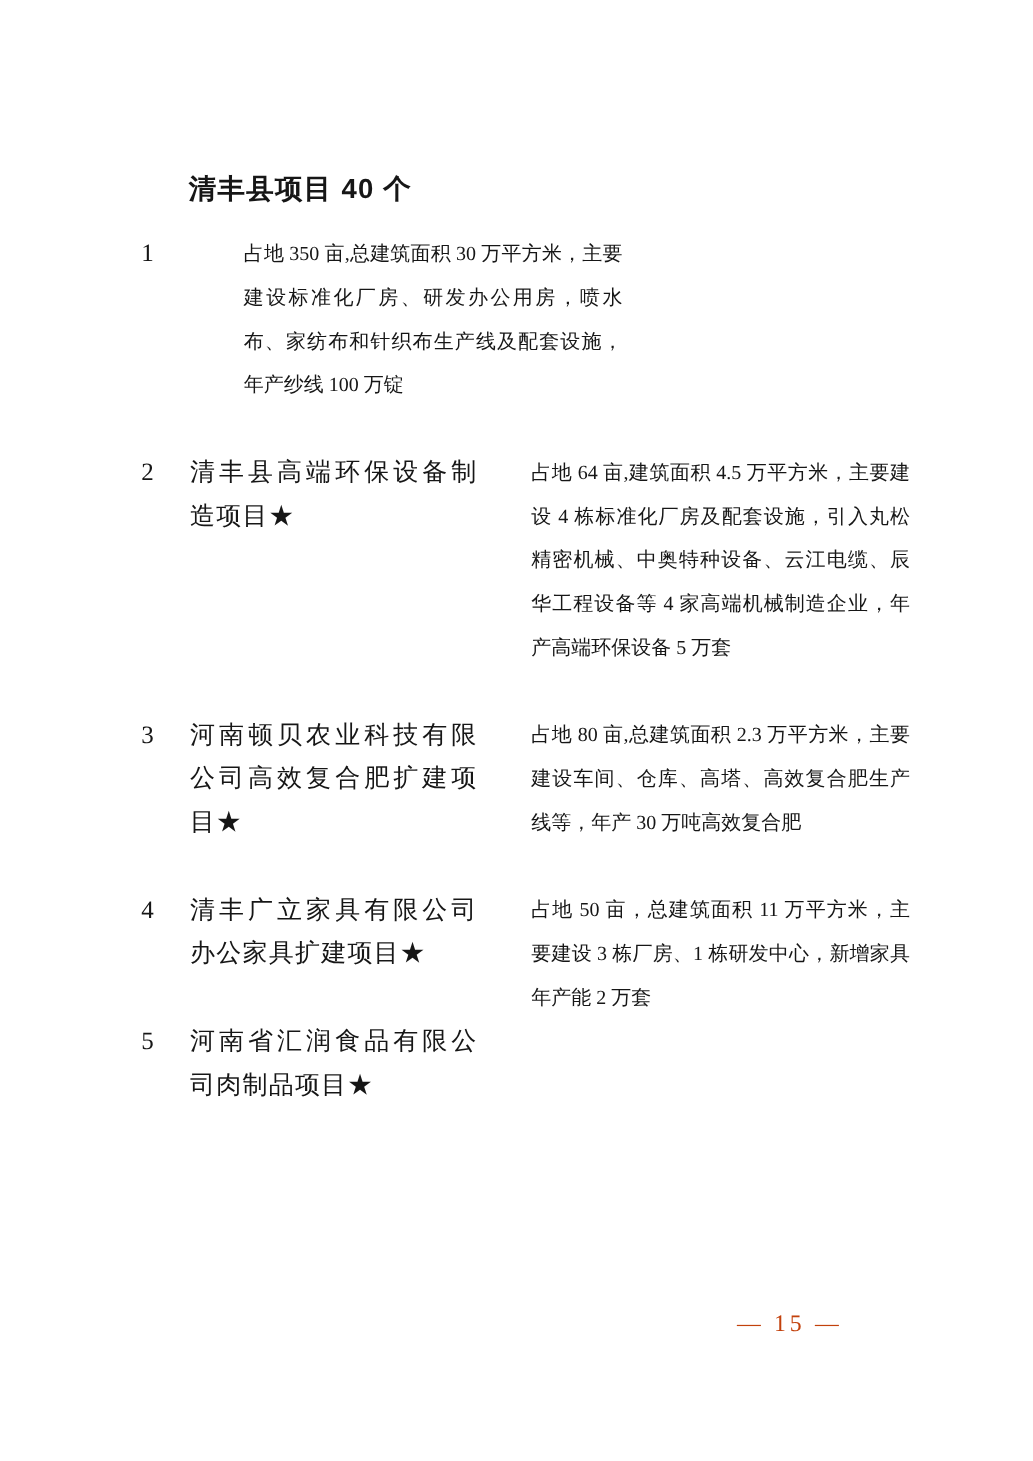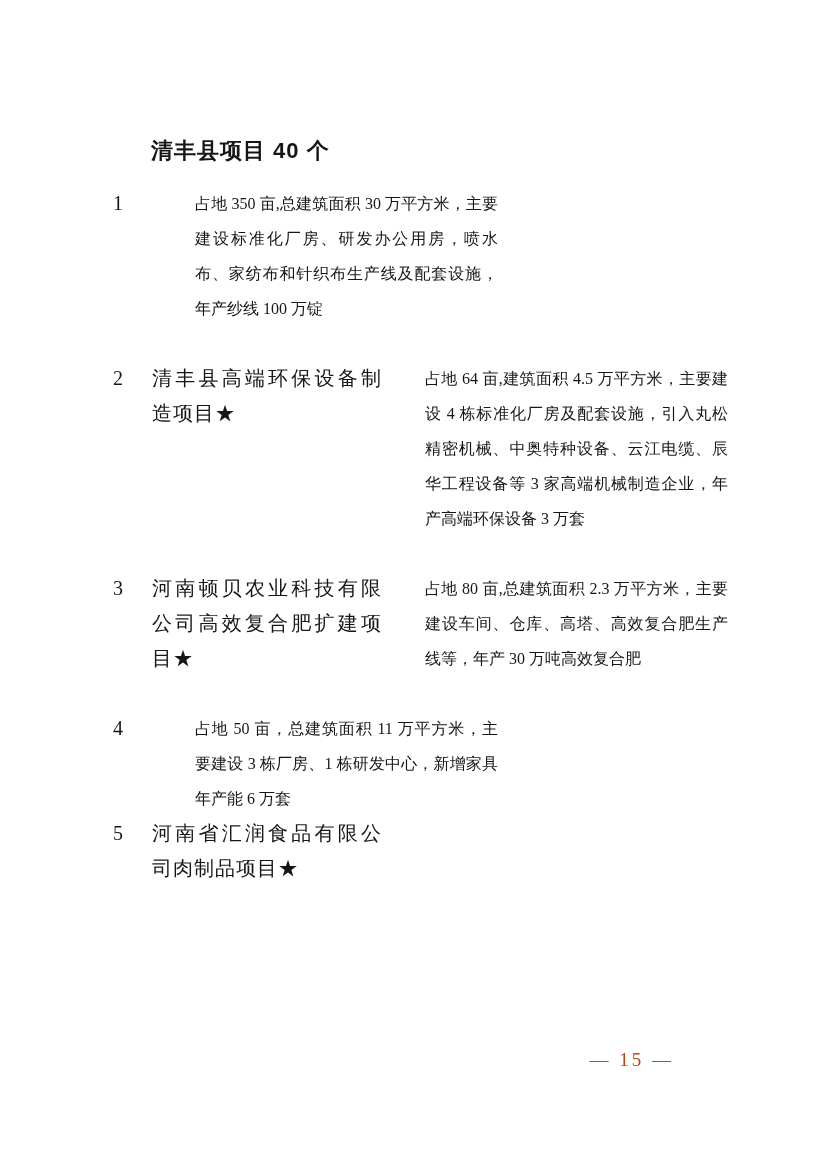--- a/index.html
+++ b/index.html
@@ -101,34 +101,35 @@
       <div class="project-row">
         <div class="num">1</div>
         <div class="gap"></div>
         <div class="desc">占地 350 亩,总建筑面积 30 万平方米，主要建设标准化厂房、研发办公用房，喷水布、家纺布和针织布生产线及配套设施，年产纱线 100 万锭</div>
       </div>
 
       <div class="project-row">
         <div class="num">2</div>
         <div class="name">清丰县高端环保设备制造项目★</div>
         <div class="gap"></div>
-        <div class="desc">占地 64 亩,建筑面积 4.5 万平方米，主要建设 4 栋标准化厂房及配套设施，引入丸松精密机械、中奥特种设备、云江电缆、辰华工程设备等 3 家高端机械制造企业，年产高端环保设备 3 万套</div>
+        <div class="desc">占地 64 亩,建筑面积 4.5 万平方米，主要建设 4 栋标准化厂房及配套设施，引入丸松精密机械、中奥特种设备、云江电缆、辰华工程设备等 4 家高端机械制造企业，年产高端环保设备 5 万套</div>
       </div>
 
       <div class="project-row">
         <div class="num">3</div>
         <div class="name">河南顿贝农业科技有限公司高效复合肥扩建项目★</div>
         <div class="gap"></div>
         <div class="desc">占地 80 亩,总建筑面积 2.3 万平方米，主要建设车间、仓库、高塔、高效复合肥生产线等，年产 30 万吨高效复合肥</div>
       </div>
 
       <div class="project-row">
         <div class="num">4</div>
+        <div class="name">清丰广立家具有限公司办公家具扩建项目★</div>
         <div class="gap"></div>
-        <div class="desc">占地 50 亩，总建筑面积 11 万平方米，主要建设 3 栋厂房、1 栋研发中心，新增家具年产能 6 万套</div>
+        <div class="desc">占地 50 亩，总建筑面积 11 万平方米，主要建设 3 栋厂房、1 栋研发中心，新增家具年产能 2 万套</div>
       </div>
 
       <div class="project-row">
         <div class="num">5</div>
         <div class="name">河南省汇润食品有限公司肉制品项目★</div>
         <div class="gap"></div>
       </div>
 
     </div>
   </div>

